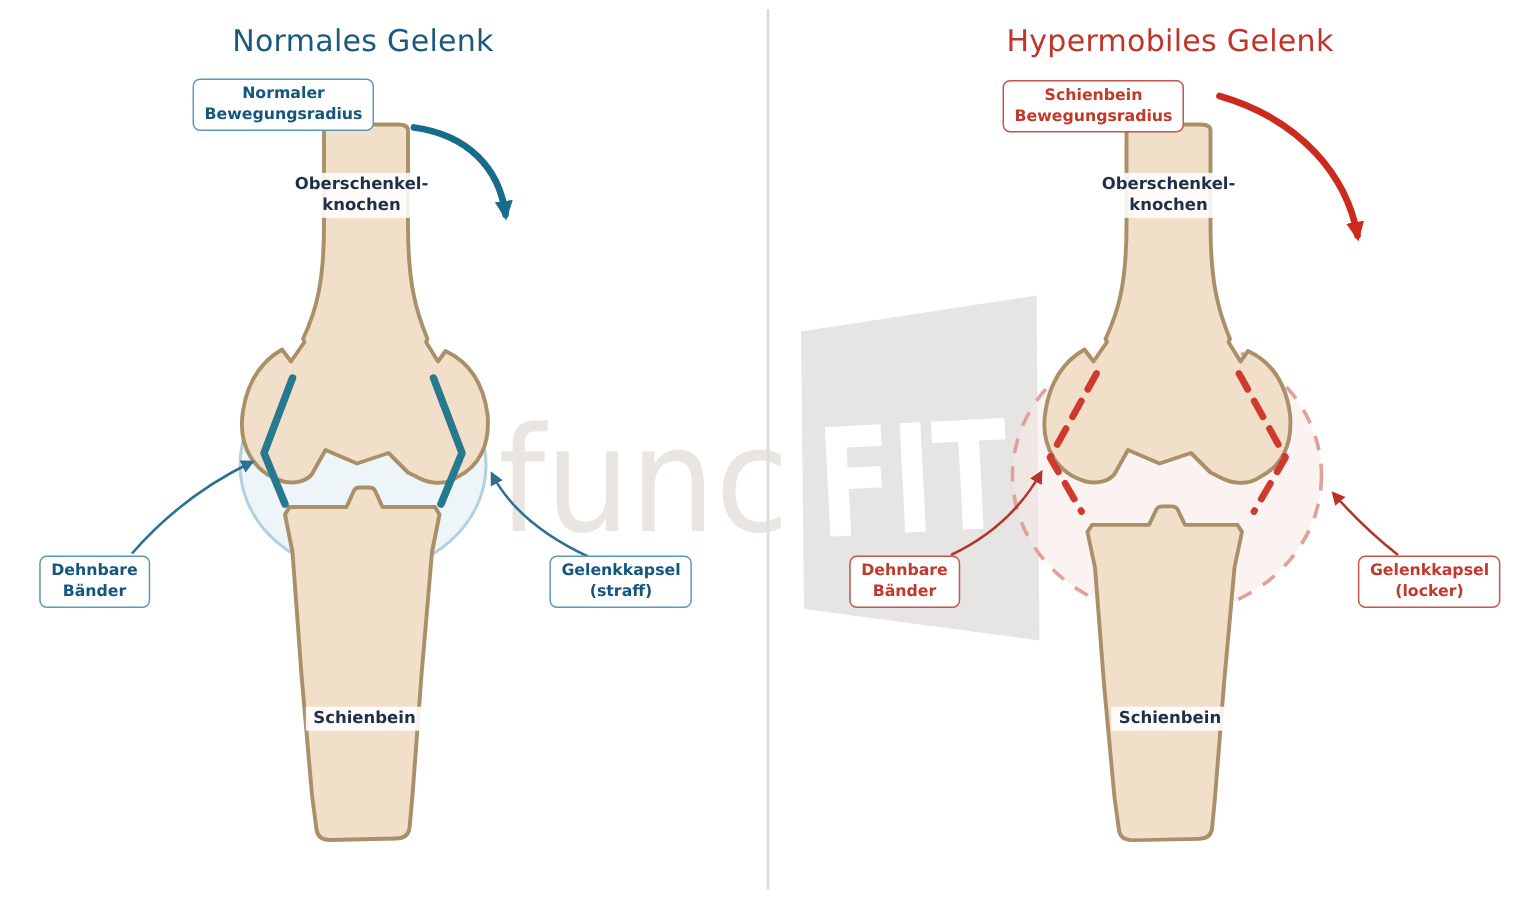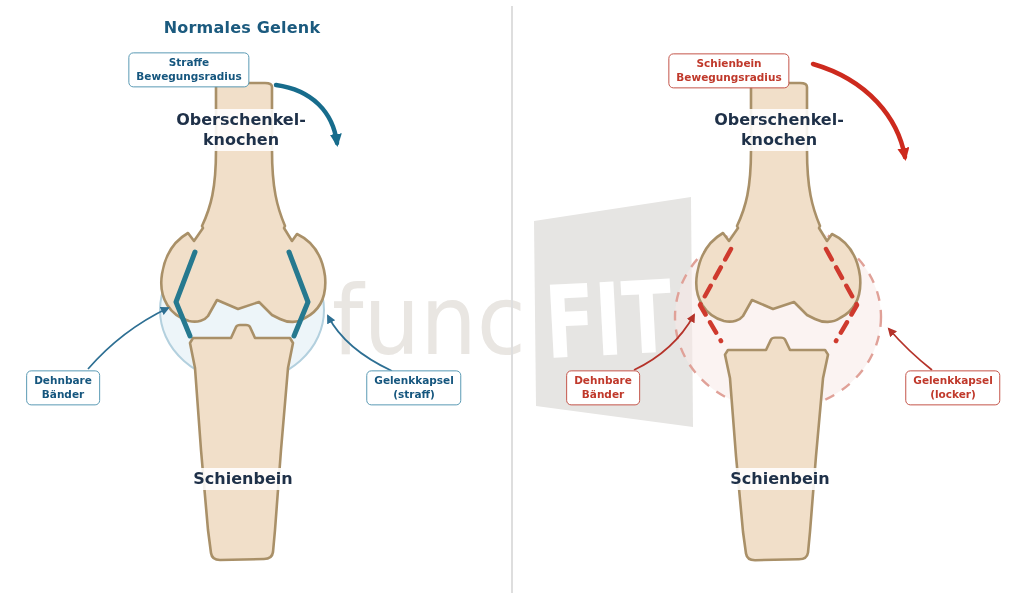--- a/index.html
+++ b/index.html
@@ -1,29 +1,29 @@
 <!DOCTYPE html>
 <html><head>
 <meta charset="utf-8">
 <style>
   html,body{margin:0;padding:0;background:#fff;}
   .stage{position:relative;width:1024px;height:599px;background:#ffffff;overflow:hidden;
          font-family:"DejaVu Sans","Liberation Sans",sans-serif;}
   .stage svg{position:absolute;left:0;top:0;}
   .divider{position:absolute;left:511px;top:6px;bottom:6px;width:2px;background:#dedede;}
-  .title{position:absolute;transform:translate(-50%,-50%);font-weight:bold;font-size:16px;
+  .title{position:absolute;transform:translate(-50%,-50%);font-weight:normal;font-size:20px;
          white-space:nowrap;letter-spacing:.2px;}
   .title.teal{color:#1b5a7e;}
   .title.red{color:#c2342a;}
   .box{position:absolute;transform:translate(-50%,-50%);font-weight:bold;font-size:10.5px;
        line-height:1.3;text-align:center;background:#ffffff;border-radius:5px;
        padding:3px 7px;white-space:pre-line;}
   .box.teal{color:#15567e;border:1.6px solid #5a9ab4;}
   .box.red{color:#c0392b;border:1.6px solid #c4554a;}
-  .blabel{position:absolute;transform:translate(-50%,-50%);font-weight:bold;font-size:16px;
+  .blabel{position:absolute;transform:translate(-50%,-50%);font-weight:bold;font-size:11px;
           color:#1e3048;text-align:center;line-height:1.25;background:rgba(255,255,255,.88);
           padding:1px 5px;white-space:pre-line;}
 </style>
 </head>
 <body>
 
 <div class="stage">
 
   <svg width="1024" height="599" viewBox="0 0 1024 599">
     <defs>
@@ -88,22 +88,23 @@
       <path d="M 88,369 Q 122,330 168,308" stroke="#2d6f93" marker-end="url(#mThinTeal)"></path>
       <path d="M 392,371 Q 345,349 328,316" stroke="#2d6f93" marker-end="url(#mThinTeal)"></path>
       <path d="M 634,370 Q 674,351 694,315" stroke="#b5332a" marker-end="url(#mThinRed)"></path>
       <path d="M 932,370 Q 908,351 889,329" stroke="#b5332a" marker-end="url(#mThinRed)"></path>
     </g>
   </svg>
 
   <div class="divider"></div>
 
   <div class="title teal" style="left:242px;top:27px">Normales Gelenk</div>
+  <div class="title red" style="left:780px;top:27px">Hypermobiles Gelenk</div>
 
-  <div class="box teal" style="left:189px;top:70px">Straffe
+  <div class="box teal" style="left:189px;top:70px">Normaler
 Bewegungsradius</div>
   <div class="box red" style="left:729px;top:71px">Schienbein
 Bewegungsradius</div>
   <div class="box teal" style="left:63px;top:388px">Dehnbare
 Bänder</div>
   <div class="box teal" style="left:414px;top:388px">Gelenkkapsel
 (straff)</div>
   <div class="box red" style="left:603px;top:388px">Dehnbare
 Bänder</div>
   <div class="box red" style="left:953px;top:388px">Gelenkkapsel

